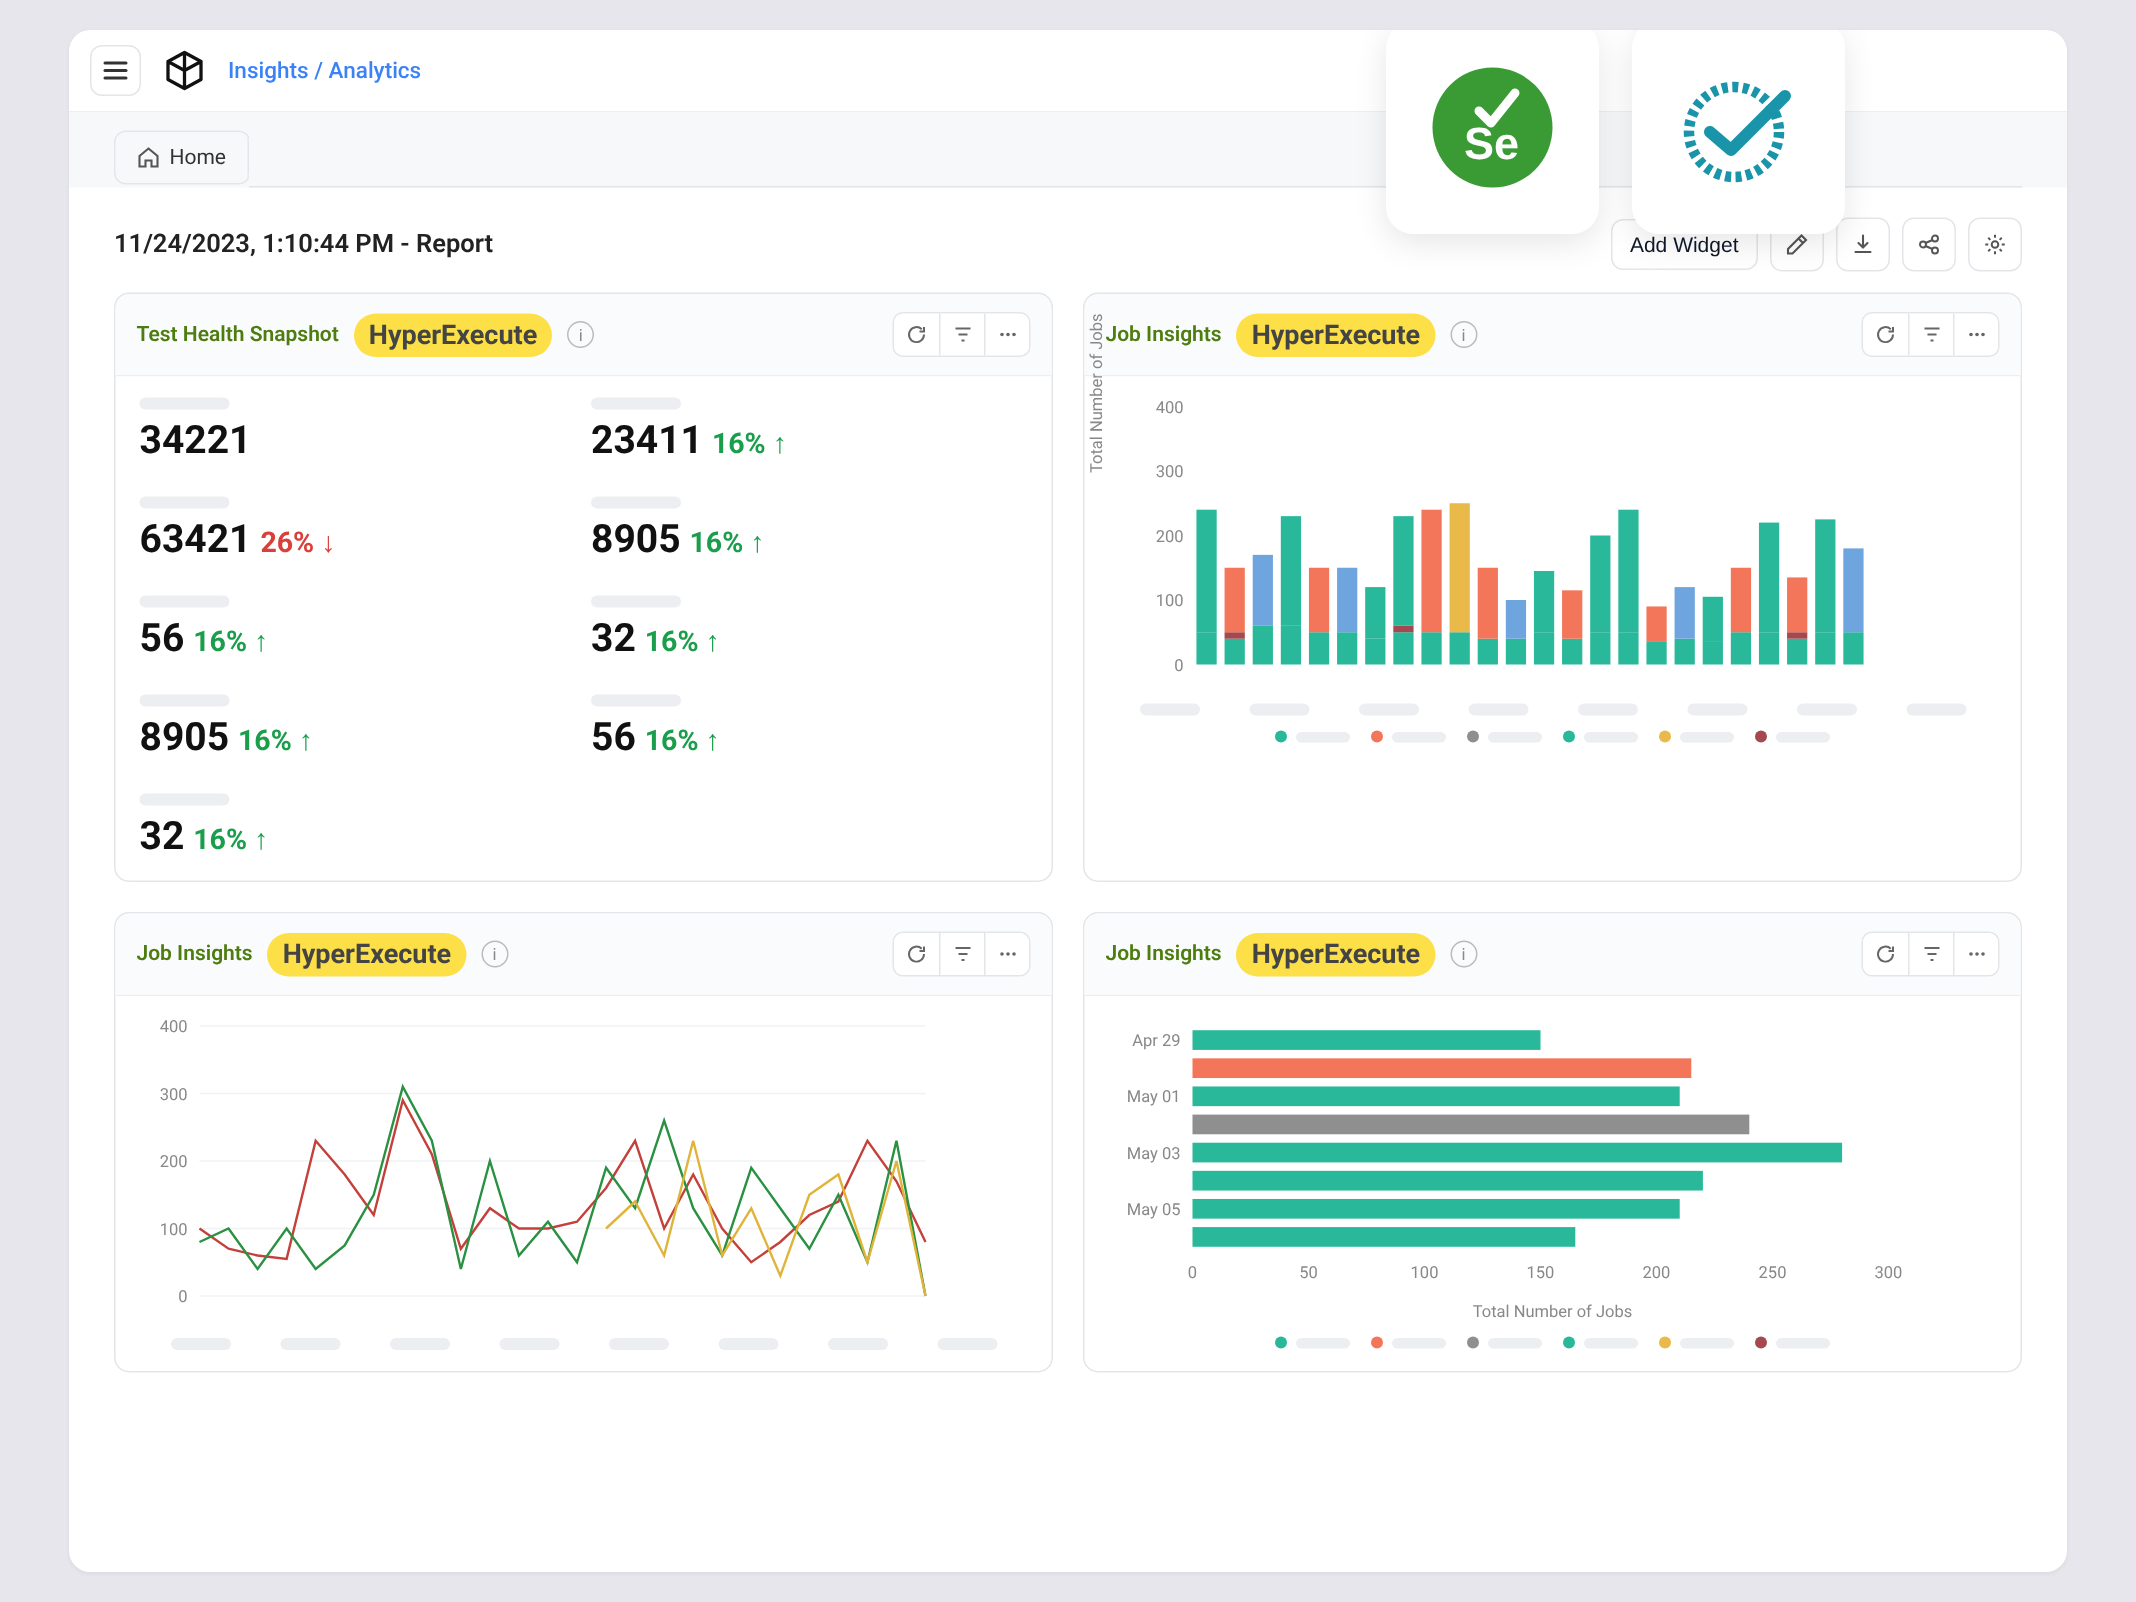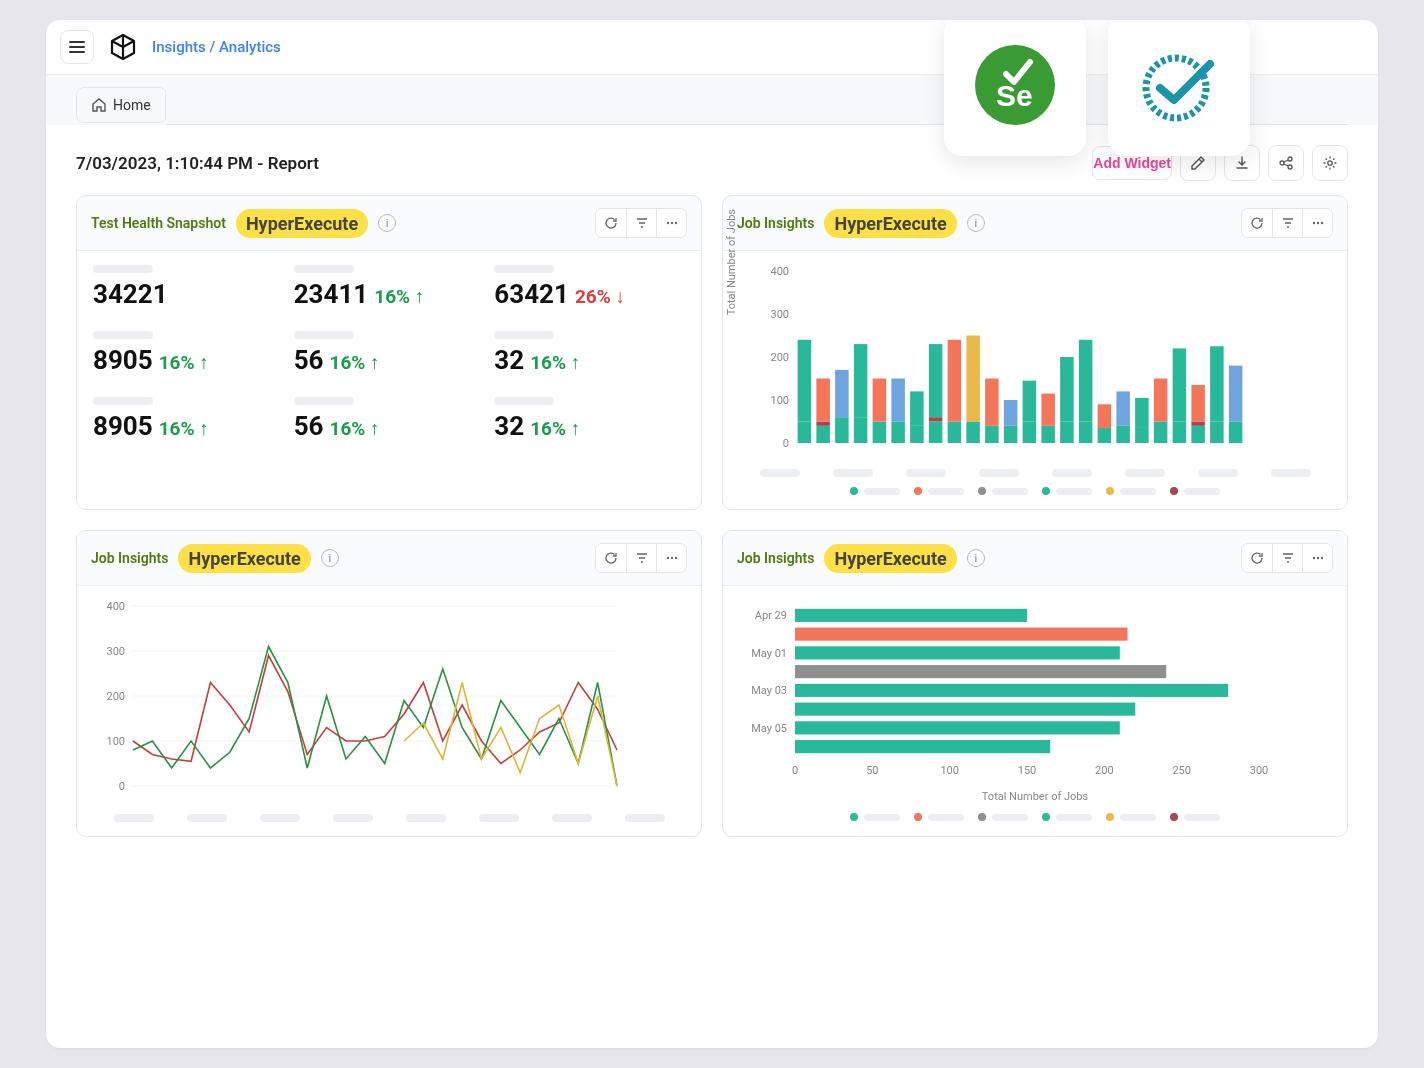--- a/index.html
+++ b/index.html
@@ -90,24 +90,24 @@
     align-items: center;
     justify-content: space-between;
     padding: 20px 30px 14px 30px;
   }
   .title-text { font-size: 17px; font-weight: 600; color: #222; }
   .title-actions { display: flex; align-items: center; gap: 8px; }
   .btn-outline {
     border: 1px solid #e3e5e9;
     background: #fff;
     border-radius: 8px;
-    padding: 8px 0;
+    padding: 8px 12px;
     font-size: 14px;
-    color: #ec4899;
-    font-weight: 700;
+    color: #0f172a;
+    font-weight: 400;
     cursor: pointer;
     display: flex; align-items: center; justify-content: center;
   }
   .icon-btn {
     width: 36px; height: 36px;
     border: 1px solid #e3e5e9;
     background: #fff;
     border-radius: 8px;
     display: flex; align-items: center; justify-content: center;
     cursor: pointer;
@@ -153,21 +153,21 @@
     width: 30px; height: 28px; display: flex; align-items: center; justify-content: center;
     cursor: pointer; background: #fff; color: #666;
   }
   .mini-btn + .mini-btn { border-left: 1px solid #e3e5e9; }
 
   .card-body { padding: 14px 16px; flex: 1; }
 
   
   .metrics-grid {
     display: grid;
-    grid-template-columns: repeat(3, 1fr);
+    grid-template-columns: repeat(2, 1fr);
     grid-template-rows: repeat(3, auto);
     gap: 22px 10px;
   }
   .metric-cell { display: flex; flex-direction: column; gap: 6px; }
   .skel { height: 8px; background: #eceef1; border-radius: 4px; }
   .skel.w60 { width: 60px; }
   .metric-line { display: flex; align-items: baseline; gap: 6px; }
   .metric-value { font-size: 26px; font-weight: 700; color: #111; }
   .metric-delta { font-size: 19px; font-weight: 700; }
   .delta-up { color: #1a9e4b; }
@@ -187,21 +187,21 @@
   .chart-wrap { position: relative; }
   .y-axis-label {
     position: absolute; left: -8px; top: 50%;
     transform: rotate(-90deg) translateX(50%);
     transform-origin: left; font-size: 11px; color: #888;
   }
   .x-axis-label { text-align: center; font-size: 11px; color: #888; margin-top: 6px; }
   .axis-tick { font-size: 11px; fill: #888; }
 
   
-  .float-cards { position: absolute; top: -6px; right: 128px; display: flex; gap: 22px; z-index: 10; }
+  .float-cards { position: absolute; top: -6px; right: 148px; display: flex; gap: 22px; z-index: 10; }
   .float-card {
     width: 142px; height: 142px; background: #fff; border-radius: 18px;
     box-shadow: 0 6px 22px rgba(0,0,0,0.10);
     display: flex; align-items: center; justify-content: center;
   }
 </style>
 </head>
 <body>
 
 <div class="app-window">
@@ -244,21 +244,21 @@
         <svg class="home-ic" viewBox="0 0 16 16">
             <path d="M2 7 L8 2 L14 7 L14 14 L10 14 L10 10 L6 10 L6 14 L2 14 Z" fill="none" stroke="#555" stroke-width="1.4"></path>
           </svg>
         <span>Home</span>
       </div>
     </div>
     <div class="tabs-filler"></div>
   </div>
 
   <div class="title-row">
-    <div class="title-text">7/03/2023, 1:10:44 PM - Report</div>
+    <div class="title-text">11/24/2023, 1:10:44 PM - Report</div>
     <div class="title-actions">
       <button class="btn-outline">Add Widget</button>
       <div class="icon-btn">
         <svg width="16" height="16" viewBox="0 0 16 16">
             <path d="M2 14 L2 11 L11 2 L14 5 L5 14 Z M9 4 L12 7" stroke="#555" stroke-width="1.4" fill="none"></path>
           </svg>
       </div>
       <div class="icon-btn">
         <svg width="16" height="16" viewBox="0 0 16 16">
             <path d="M8 2 L8 10 M5 7 L8 10 L11 7 M3 13 L13 13" stroke="#555" stroke-width="1.4" fill="none" stroke-linecap="round"></path>

